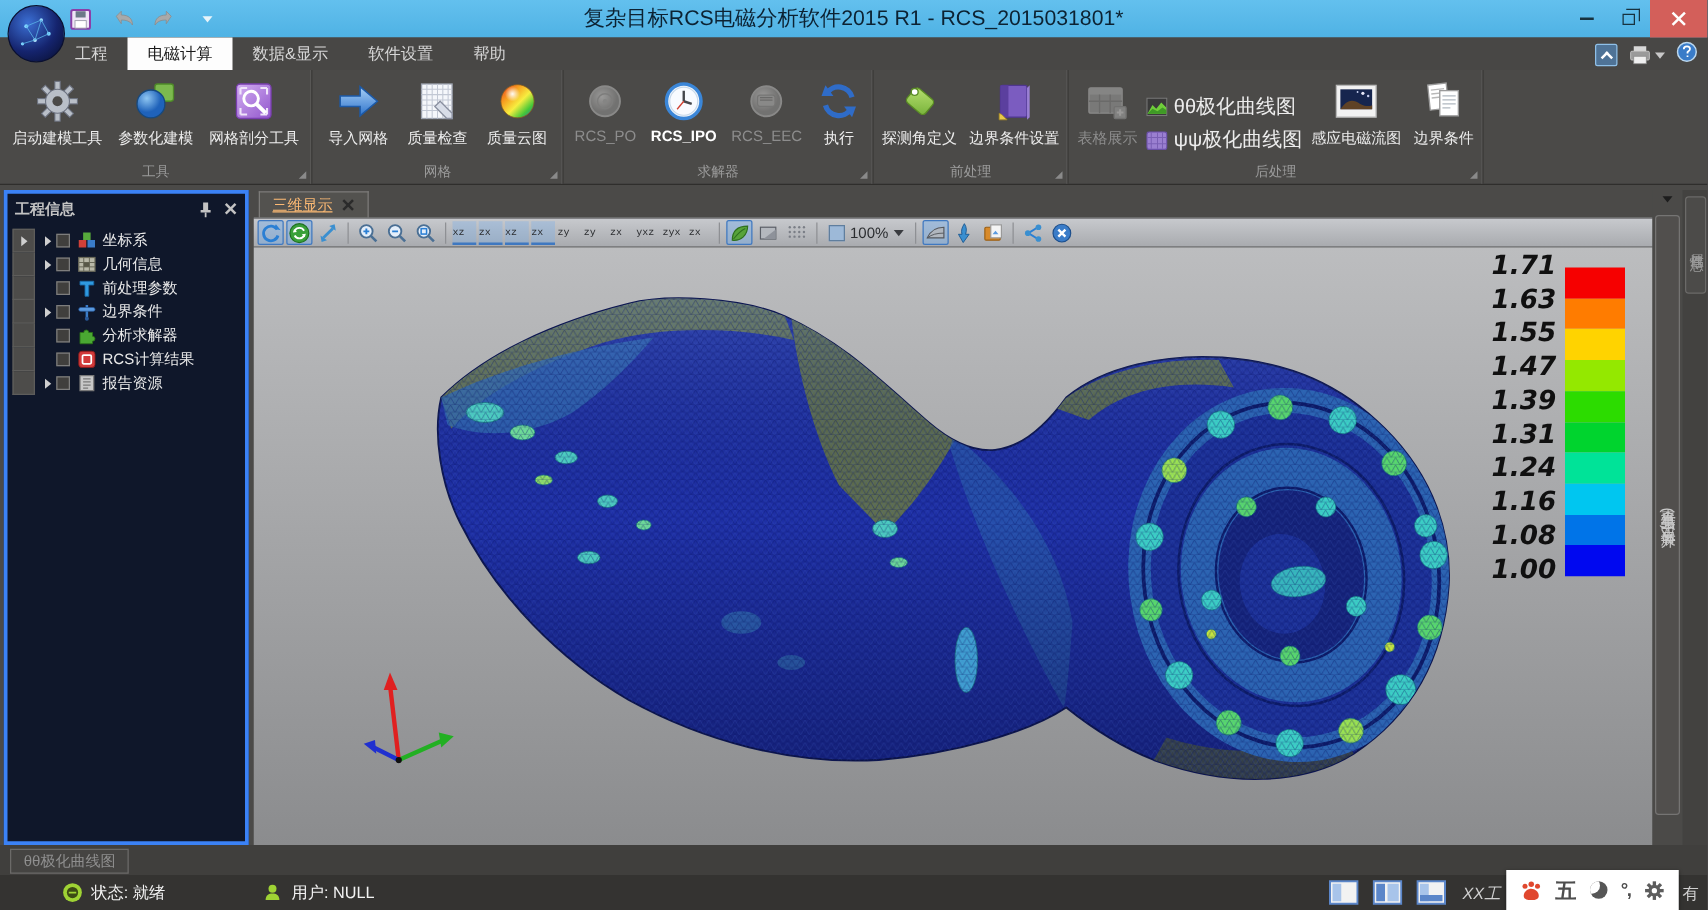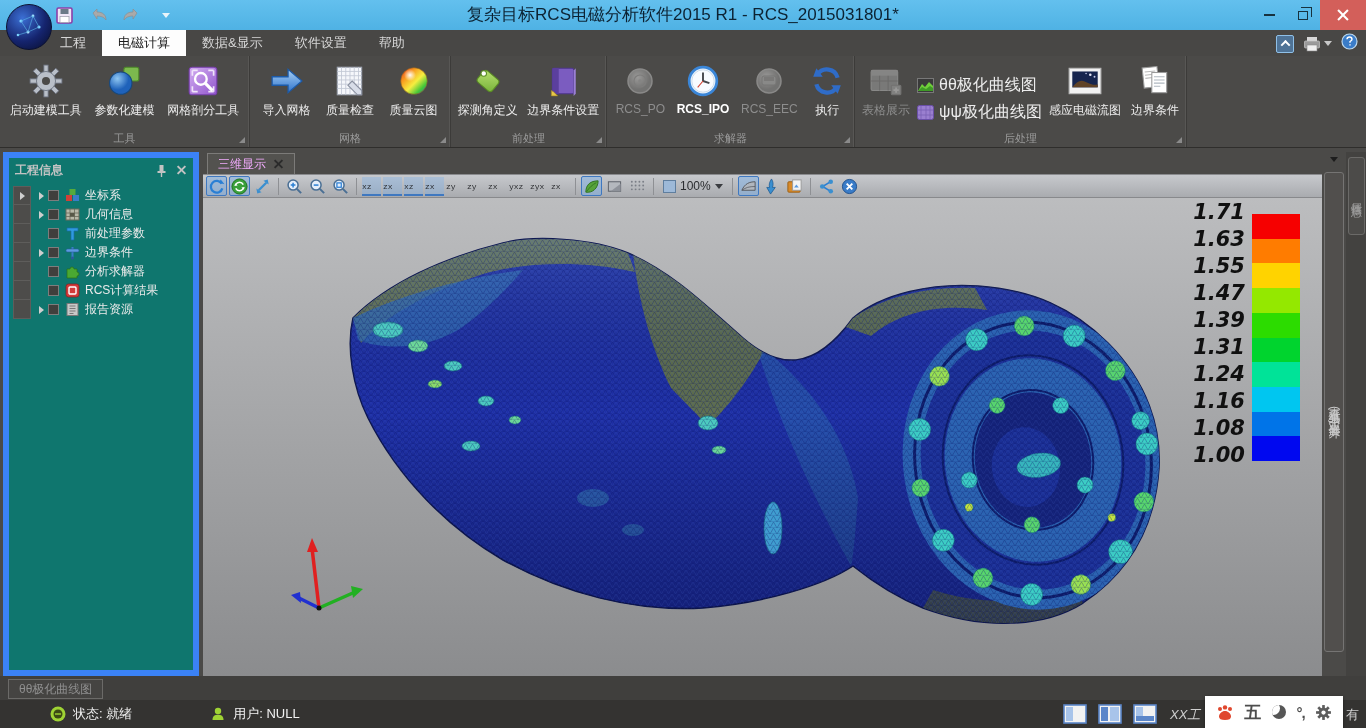--- a/index.html
+++ b/index.html
@@ -52,41 +52,41 @@
   .rbtn .ricon { width:36px; height:38px; display:flex; align-items:center; justify-content:center; }
   .rbtn .rlabel { font-size:12px; color:#ececec; white-space:nowrap; }
   .rbtn.disabled .rlabel { color:#8d8d8d; }
   .rbtn.disabled .ricon { opacity:.5; filter:grayscale(1); }
   .rstack { display:flex; flex-direction:column; justify-content:center; gap:6px; height:74px; }
   .rsmall { display:flex; align-items:center; gap:5px; }
   .rsmall .rlabel { font-size:16px; color:#ececec; white-space:nowrap; }
 
   
   .project-panel { position:absolute; left:3px; top:152px; width:196px; height:524px;
-    background:#0f766e; border:6px solid #3b82f6; }
+    background:#0f172a; border:3px solid #3b82f6; }
   .pp-header { height:24px; display:flex; align-items:center; padding:0 6px; }
   .pp-title { flex:1; font-size:12px; font-weight:bold; color:#c3c3c3; }
   .pp-tools { display:flex; gap:10px; align-items:center; }
   .tree { position:absolute; left:4px; top:28px; right:4px; }
   .tree-row { display:flex; align-items:center; height:19px; }
   .gutter-cell { width:18px; height:19px; border:1px solid #5e5d5b; border-top:none; background:#4d4c4a;
     display:flex; align-items:center; justify-content:center; flex:none; }
   .gutter-cell.first { border-top:1px solid #5e5d5b; }
   .t-arrow { width:0; height:0; border-top:4px solid transparent; border-bottom:4px solid transparent;
     border-left:5px solid #cfcfcf; margin:0 4px 0 8px; flex:none; }
   .t-arrow.empty { border-left-color:transparent; }
   .t-check { width:11px; height:11px; border:1px solid #7d7d7d; background:#403f3d; margin-right:5px; flex:none; }
   .t-icon { width:16px; height:16px; margin-right:5px; flex:none; display:flex; align-items:center; justify-content:center; }
   .t-label { font-size:12px; color:#eaeaea; white-space:nowrap; }
 
   
   .view-tabbar { position:absolute; left:203px; top:152px; width:1119px; height:22px; }
   .vtab { position:absolute; left:4px; top:1px; width:88px; height:21px; background:#53524f;
     border:1px solid #7c7b79; border-bottom:none; display:flex; align-items:center; justify-content:center; gap:8px; }
-  .vtab-label { font-size:12px; color:#f0abfc; }
+  .vtab-label { font-size:12px; color:#fdba74;text-decoration:underline; }
   .tab-x { position:relative; width:10px; height:10px; }
   .tab-x i,.pp-x i { position:absolute; left:-1px; top:4px; width:11px; height:2px; background:#2b2b2b; }
   .tab-x i:first-child { transform:rotate(45deg);} .tab-x i:last-child { transform:rotate(-45deg);}
   .pp-x { position:relative; width:10px; height:10px; }
   .pp-x i { background:#c3c3c3; }
   .pp-x i:first-child { transform:rotate(45deg);} .pp-x i:last-child{ transform:rotate(-45deg);}
 
   .view-toolbar { position:absolute; left:203px; top:174px; width:1119px; height:24px;
     background:linear-gradient(#c7c9cd,#a9abaf); border-top:1px solid #8a8b8e; border-bottom:1px solid #88898c;
     display:flex; align-items:center; gap:2px; padding:0 3px; }
@@ -337,20 +337,76 @@
               <circle cx="16" cy="16" r="12.5" fill="url(#ghl)"></circle>
             </svg>
           </span>
           <span class="rlabel">质量云图</span>
         </div>
       </div>
       <div class="rgroup-label">网格</div>
       <span class="corner"></span>
     </div>
 
+    <div class="rgroup" style="width:248px;">
+      <div class="rgroup-buttons">
+        <div class="rbtn disabled">
+          <span class="ricon">
+            <svg width="32" height="32" viewBox="0 0 32 32">
+              <defs>
+                  <radialGradient id="gg1" cx="40%" cy="35%">
+                    <stop offset="0%" stop-color="#e8e8e8"></stop>
+                    <stop offset="100%" stop-color="#9a9a9a"></stop>
+                  </radialGradient>
+                </defs>
+              <circle cx="16" cy="16" r="12" fill="url(#gg1)" stroke="#c8c8c8" stroke-width="1.5"></circle>
+              <circle cx="16" cy="16" r="6" fill="none" stroke="#b0b0b0" stroke-width="1.2"></circle>
+              <circle cx="16" cy="16" r="1.8" fill="#c0c0c0"></circle>
+            </svg>
+          </span>
+          <span class="rlabel">RCS_PO</span>
+        </div>
+        <div class="rbtn">
+          <span class="ricon">
+            <svg width="34" height="34" viewBox="0 0 32 32">
+              <circle cx="16" cy="16" r="13" fill="#eaf2fa" stroke="#3a86d8" stroke-width="2.6"></circle>
+              <circle cx="16" cy="16" r="10.5" fill="#f8fbff" stroke="#c8d8e8" stroke-width=".8"></circle>
+              <line x1="16" y1="16" x2="16" y2="8" stroke="#44474c" stroke-width="1.8"></line>
+              <line x1="16" y1="16" x2="22" y2="18" stroke="#44474c" stroke-width="1.8"></line>
+              <line x1="16" y1="16" x2="11" y2="22" stroke="#d04030" stroke-width="1"></line>
+            </svg>
+          </span>
+          <span class="rlabel" style="font-weight:bold; color:#fff;">RCS_IPO</span>
+        </div>
+        <div class="rbtn disabled">
+          <span class="ricon">
+            <svg width="32" height="32" viewBox="0 0 32 32">
+              <circle cx="16" cy="16" r="12" fill="url(#gg1)" stroke="#c8c8c8" stroke-width="1.5"></circle>
+              <rect x="9" y="11" width="14" height="9" rx="2" fill="#c8c8c8" stroke="#a0a0a0"></rect>
+              <path d="M11,13 h10 M11,15 h10" stroke="#8a8a8a" stroke-width="1"></path>
+            </svg>
+          </span>
+          <span class="rlabel">RCS_EEC</span>
+        </div>
+        <div class="rbtn">
+          <span class="ricon">
+            <svg width="34" height="34" viewBox="0 0 32 32">
+              <path d="M26,13 A10.5,10.5 0 0 0 7,10" fill="none" stroke="#2f6cc8" stroke-width="4"></path>
+              <polygon points="3,12 12,12 6,4" fill="#2f6cc8"></polygon>
+              <path d="M6,19 A10.5,10.5 0 0 0 25,22" fill="none" stroke="#2f6cc8" stroke-width="4"></path>
+              <polygon points="29,20 20,20 26,28" fill="#2f6cc8"></polygon>
+            </svg>
+          </span>
+          <span class="rlabel">执行</span>
+        </div>
+      </div>
+      <div class="rgroup-label">求解器</div>
+      <span class="corner"></span>
+    </div>
+
     <div class="rgroup" style="width:156px;">
       <div class="rgroup-buttons">
         <div class="rbtn">
           <span class="ricon">
             <svg width="34" height="34" viewBox="0 0 32 32">
               <defs>
                   <linearGradient id="gt1" x1="0" y1="0" x2="1" y2="1">
                     <stop offset="0%" stop-color="#b8e070"></stop>
                     <stop offset="100%" stop-color="#77b23a"></stop>
                   </linearGradient>
@@ -369,76 +425,20 @@
               <rect x="6" y="4" width="20" height="24" rx="1.5" fill="#7b5cc0" stroke="#4f3690"></rect>
               <rect x="6" y="4" width="6" height="24" fill="#5b3f9e"></rect>
               <path d="M26,6 l2,-2 v24 l-2,2 Z" fill="#9a7fd4"></path>
               <path d="M7,26 l4,4 h-6 v-5 Z" fill="#e8c84a" stroke="#a08424" stroke-width=".6"></path>
             </svg>
           </span>
           <span class="rlabel">边界条件设置</span>
         </div>
       </div>
       <div class="rgroup-label">前处理</div>
-      <span class="corner"></span>
-    </div>
-
-    <div class="rgroup" style="width:248px;">
-      <div class="rgroup-buttons">
-        <div class="rbtn disabled">
-          <span class="ricon">
-            <svg width="32" height="32" viewBox="0 0 32 32">
-              <defs>
-                  <radialGradient id="gg1" cx="40%" cy="35%">
-                    <stop offset="0%" stop-color="#e8e8e8"></stop>
-                    <stop offset="100%" stop-color="#9a9a9a"></stop>
-                  </radialGradient>
-                </defs>
-              <circle cx="16" cy="16" r="12" fill="url(#gg1)" stroke="#c8c8c8" stroke-width="1.5"></circle>
-              <circle cx="16" cy="16" r="6" fill="none" stroke="#b0b0b0" stroke-width="1.2"></circle>
-              <circle cx="16" cy="16" r="1.8" fill="#c0c0c0"></circle>
-            </svg>
-          </span>
-          <span class="rlabel">RCS_PO</span>
-        </div>
-        <div class="rbtn">
-          <span class="ricon">
-            <svg width="34" height="34" viewBox="0 0 32 32">
-              <circle cx="16" cy="16" r="13" fill="#eaf2fa" stroke="#3a86d8" stroke-width="2.6"></circle>
-              <circle cx="16" cy="16" r="10.5" fill="#f8fbff" stroke="#c8d8e8" stroke-width=".8"></circle>
-              <line x1="16" y1="16" x2="16" y2="8" stroke="#44474c" stroke-width="1.8"></line>
-              <line x1="16" y1="16" x2="22" y2="18" stroke="#44474c" stroke-width="1.8"></line>
-              <line x1="16" y1="16" x2="11" y2="22" stroke="#d04030" stroke-width="1"></line>
-            </svg>
-          </span>
-          <span class="rlabel" style="font-weight:bold; color:#fff;">RCS_IPO</span>
-        </div>
-        <div class="rbtn disabled">
-          <span class="ricon">
-            <svg width="32" height="32" viewBox="0 0 32 32">
-              <circle cx="16" cy="16" r="12" fill="url(#gg1)" stroke="#c8c8c8" stroke-width="1.5"></circle>
-              <rect x="9" y="11" width="14" height="9" rx="2" fill="#c8c8c8" stroke="#a0a0a0"></rect>
-              <path d="M11,13 h10 M11,15 h10" stroke="#8a8a8a" stroke-width="1"></path>
-            </svg>
-          </span>
-          <span class="rlabel">RCS_EEC</span>
-        </div>
-        <div class="rbtn">
-          <span class="ricon">
-            <svg width="34" height="34" viewBox="0 0 32 32">
-              <path d="M26,13 A10.5,10.5 0 0 0 7,10" fill="none" stroke="#2f6cc8" stroke-width="4"></path>
-              <polygon points="3,12 12,12 6,4" fill="#2f6cc8"></polygon>
-              <path d="M6,19 A10.5,10.5 0 0 0 25,22" fill="none" stroke="#2f6cc8" stroke-width="4"></path>
-              <polygon points="29,20 20,20 26,28" fill="#2f6cc8"></polygon>
-            </svg>
-          </span>
-          <span class="rlabel">执行</span>
-        </div>
-      </div>
-      <div class="rgroup-label">求解器</div>
       <span class="corner"></span>
     </div>
 
     <div class="rgroup" style="width:332px;">
       <div class="rgroup-buttons">
         <div class="rbtn disabled">
           <span class="ricon">
             <svg width="34" height="34" viewBox="0 0 32 32">
               <rect x="2" y="6" width="25" height="19" rx="1.5" fill="#a8a8a8" stroke="#c8c8c8"></rect>
               <rect x="2" y="6" width="25" height="5" fill="#c0c0c0"></rect>

